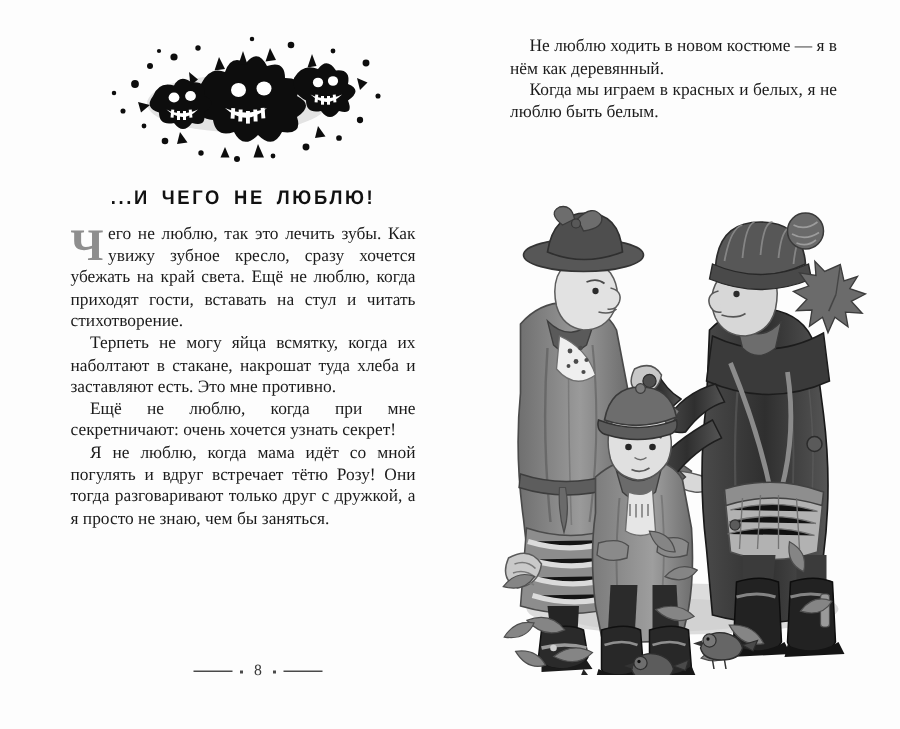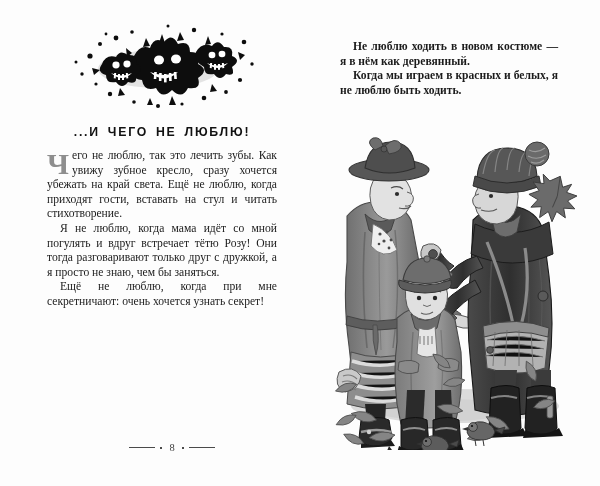--- a/index.html
+++ b/index.html
@@ -69,23 +69,22 @@
     line-height: 25px;
     padding: 1px 3px 0 0;
     margin-top: 1px;
     color: #8e8e8e;
   }
 
   
   .col-right {
     position: absolute;
     left: 340px;
-    top: 40px;
+    top: 24px;
     width: 218px;
-    font-weight: bold;
   }
   .col-right .body-text { font-size: 11.6px; line-height: 14.6px; }
 
   
   .illus {
     position: absolute;
     left: 325px;
     top: 120px;
     width: 255px;
     height: 330px;
@@ -205,29 +204,30 @@
             <rect x="160" y="41" width="2" height="5.2" transform="rotate(-5 161 43)"></rect>
           </g>
         </g>
       </svg>
     </div>
 
     <h1 class="chapter-title">...И ЧЕГО НЕ ЛЮБЛЮ!</h1>
 
     <div class="body-text">
       <p class="first"><span class="dropcap">Ч</span><span>его не люблю, так это лечить зубы. Как увижу зубное кресло, сразу хочется убежать на край света. Ещё не люблю, когда приходят гости, вставать на стул и читать стихотворение.</span></p>
+      <p>Терпеть не могу яйца всмятку, когда их наболтают в стакане, накрошат туда хлеба и заставляют есть. Это мне противно.</p>
+      <p>Ещё не люблю, когда при мне секретничают: очень хочется узнать секрет!</p>
       <p>Я не люблю, когда мама идёт со мной погулять и вдруг встречает тётю Розу! Они тогда разговаривают только друг с дружкой, а я просто не знаю, чем бы заняться.</p>
-      <p>Ещё не люблю, когда при мне секретничают: очень хочется узнать секрет!</p>
     </div>
   </div>
 
   <div class="col-right">
     <div class="body-text">
       <p>Не люблю ходить в новом костюме — я в нём как деревянный.</p>
-      <p>Когда мы играем в красных и белых, я не люблю быть ходить.</p>
+      <p>Когда мы играем в красных и белых, я не люблю быть белым.</p>
     </div>
   </div>
 
   <div class="illus">
     <svg width="255" height="330" viewBox="0 0 255 330">
       <defs>
         <linearGradient id="coatA" x1="0" y1="0" x2="1" y2="0">
           <stop offset="0%" stop-color="#6f6f6f"></stop>
             <stop offset="55%" stop-color="#9a9a9a"></stop>
             <stop offset="100%" stop-color="#6a6a6a"></stop>

